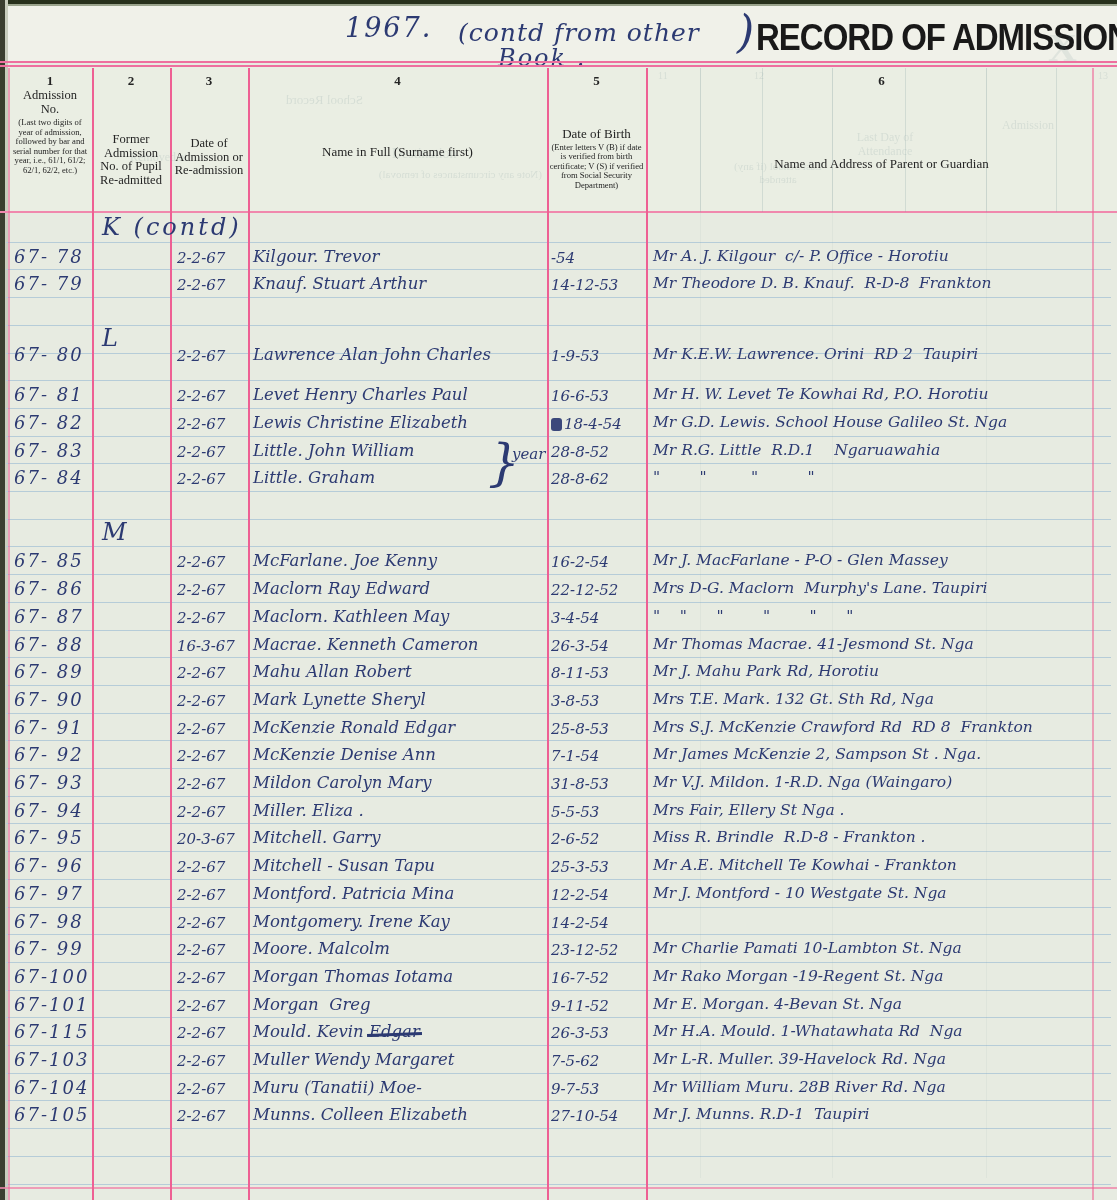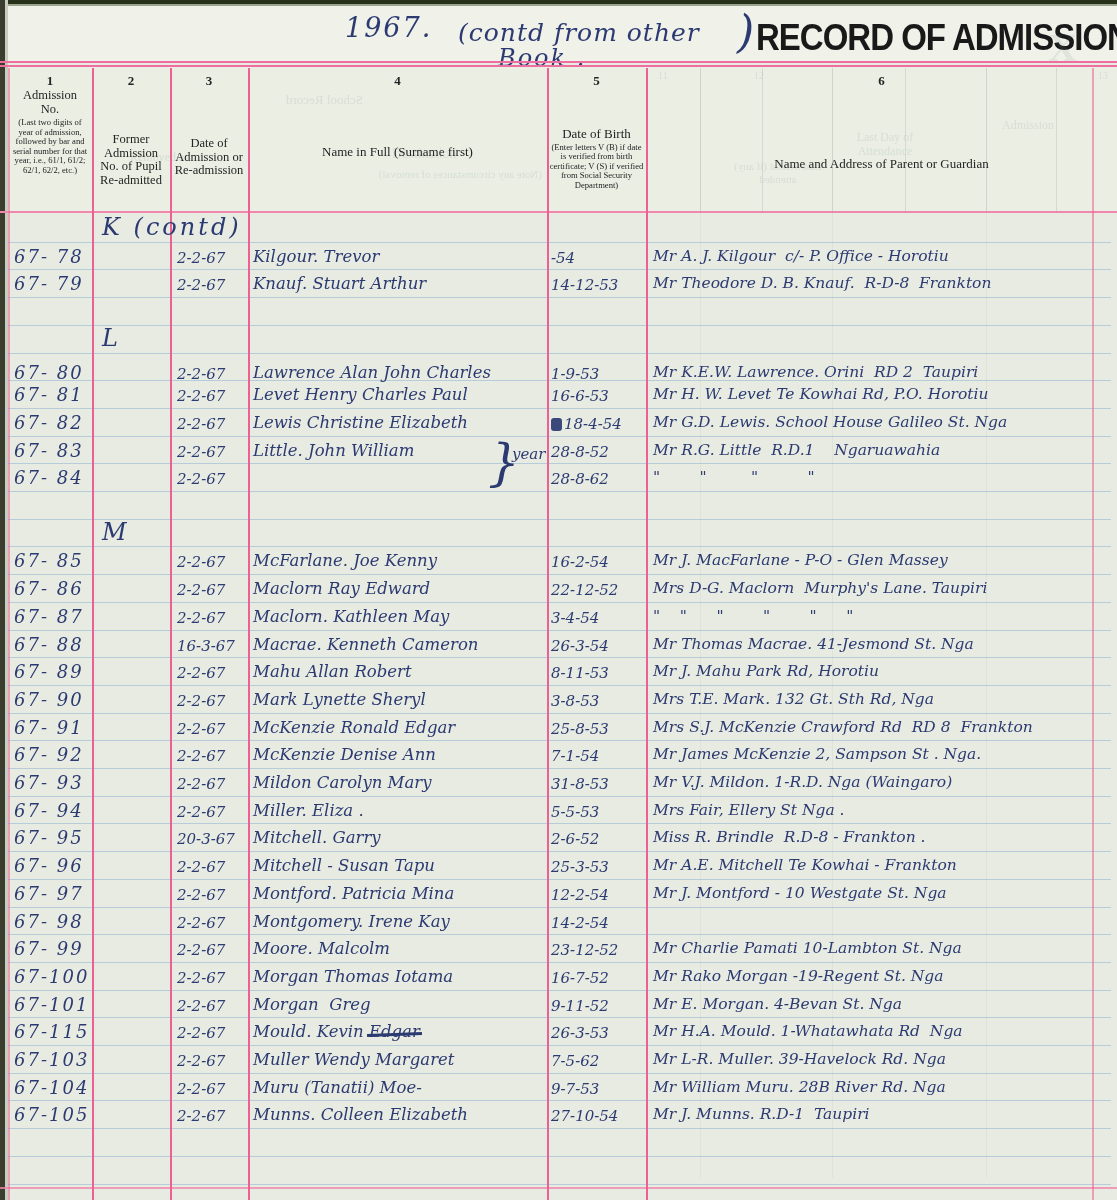--- a/index.html
+++ b/index.html
@@ -148,21 +148,21 @@
     <div class="row" style="top: 270.4px;">
       <span class="cell hw c-no">67- 79</span>
       <span class="cell hw c-date">2-2-67</span>
       <span class="cell hw c-name">Knauf. Stuart Arthur</span>
       <span class="cell hw c-dob">14-12-53</span>
       <span class="cell hw c-par">Mr Theodore D. B. Knauf.  R-D-8  Frankton</span>
     </div>
     <div class="row" style="top: 325.8px;">
       <span class="hw section-label">L</span>
     </div>
-    <div class="row" style="top: 359px;">
+    <div class="row" style="top: 341px;">
       <span class="cell hw c-no">67- 80</span>
       <span class="cell hw c-date">2-2-67</span>
       <span class="cell hw c-name">Lawrence Alan John Charles</span>
       <span class="cell hw c-dob">1-9-53</span>
       <span class="cell hw c-par">Mr K.E.W. Lawrence. Orini  RD 2  Taupiri</span>
     </div>
     <div class="row" style="top: 381.2px;">
       <span class="cell hw c-no">67- 81</span>
       <span class="cell hw c-date">2-2-67</span>
       <span class="cell hw c-name">Levet Henry Charles Paul</span>
@@ -181,20 +181,21 @@
       <span class="cell hw c-date">2-2-67</span>
       <span class="cell hw c-name">Little. John William</span>
       <span class="cell hw c-dob">28-8-52</span>
       <span class="cell hw c-par">Mr R.G. Little  R.D.1    Ngaruawahia</span>
       <span class="brace">}</span>
       <span class="hw twins">year</span>
     </div>
     <div class="row" style="top: 464.3px;">
       <span class="cell hw c-no">67- 84</span>
       <span class="cell hw c-date">2-2-67</span>
+      <span class="cell hw c-name">Little. Graham</span>
       <span class="cell hw c-dob">28-8-62</span>
       <span class="cell hw c-par">"        "         "          "</span>
     </div>
     <div class="row" style="top: 519.7px;">
       <span class="hw section-label">M</span>
     </div>
     <div class="row" style="top: 547.4px;">
       <span class="cell hw c-no">67- 85</span>
       <span class="cell hw c-date">2-2-67</span>
       <span class="cell hw c-name">McFarlane. Joe Kenny</span>

